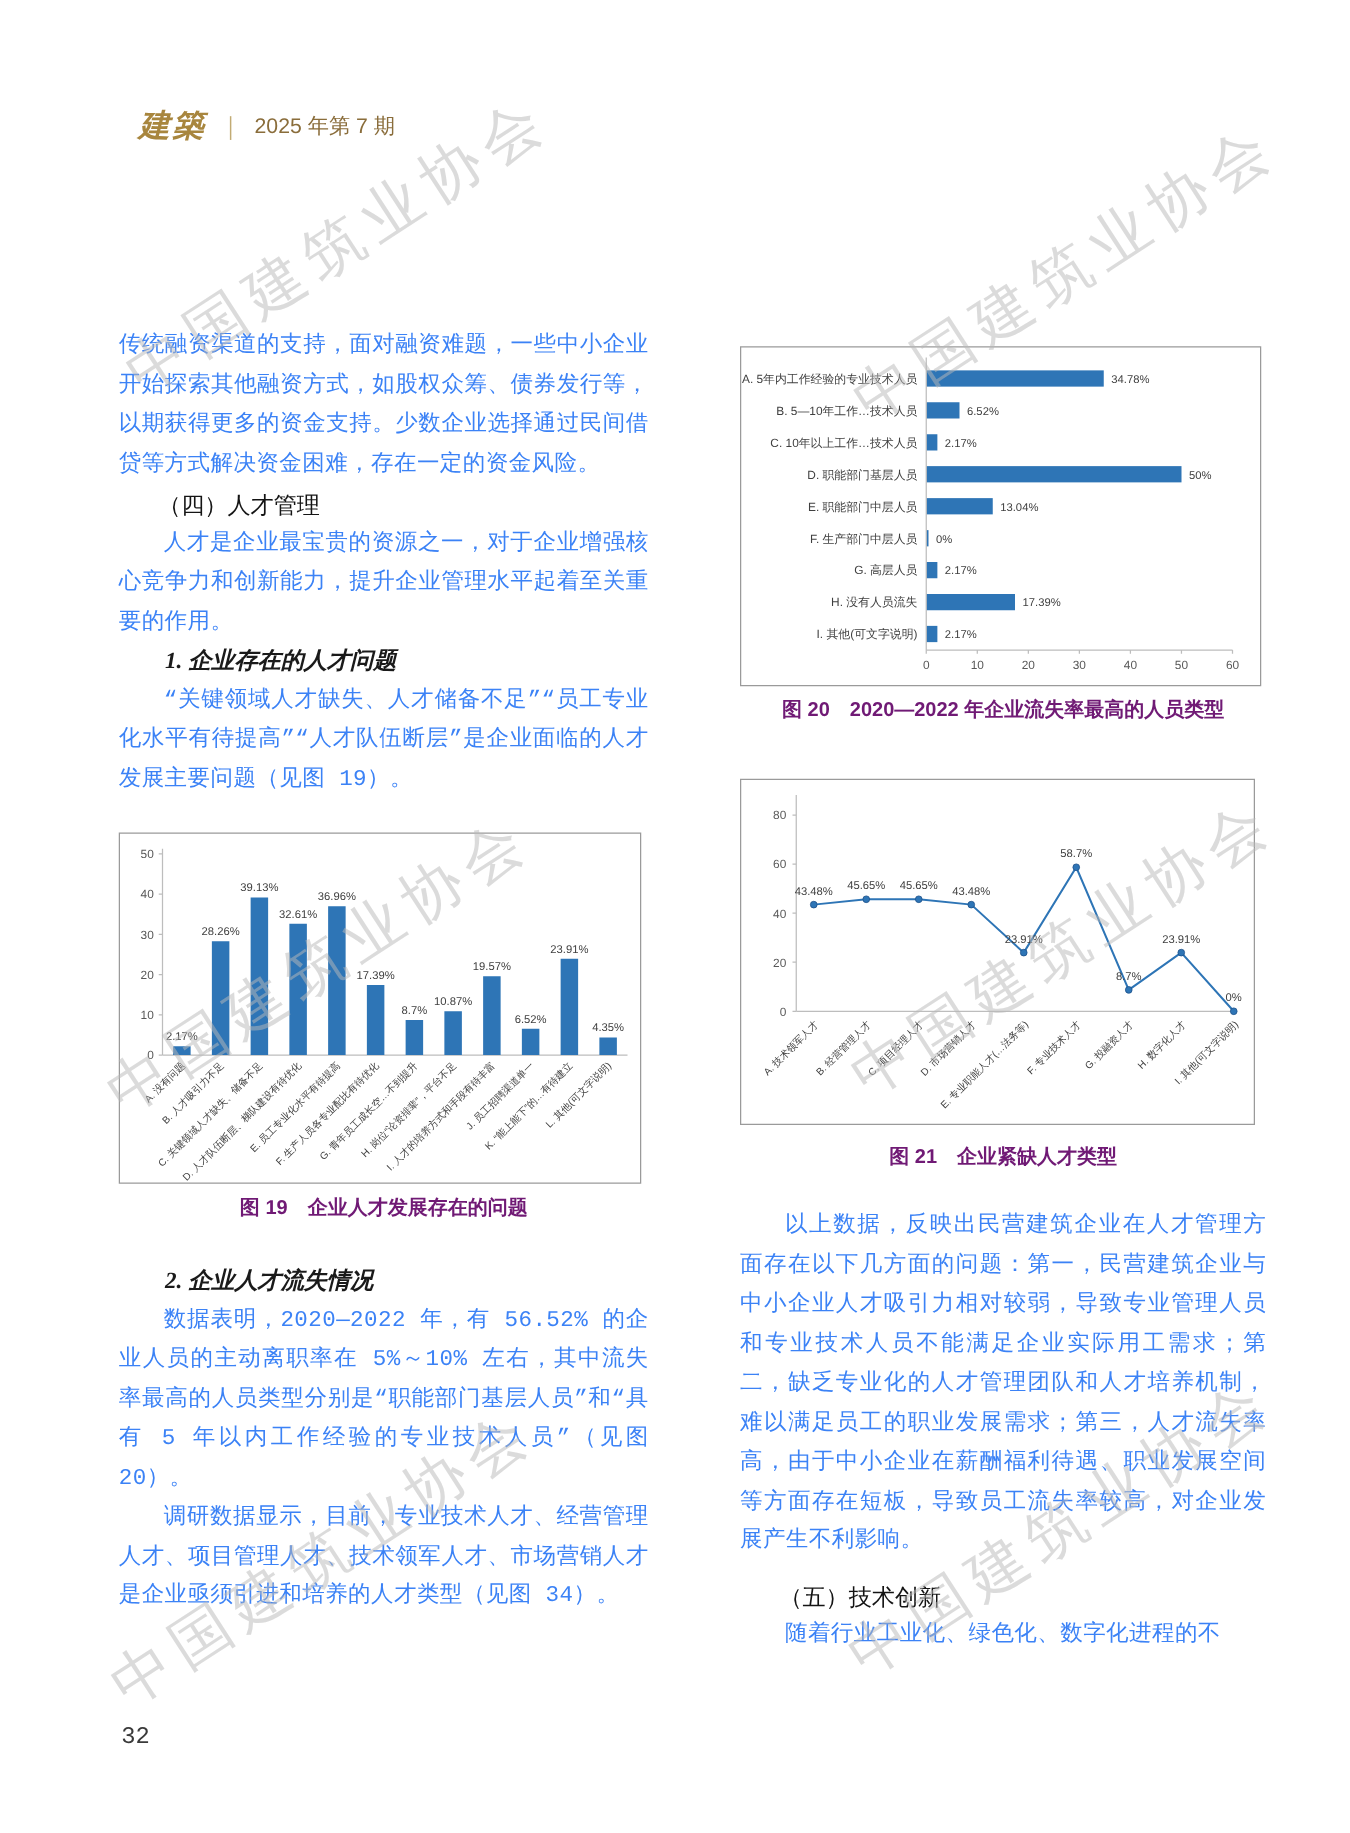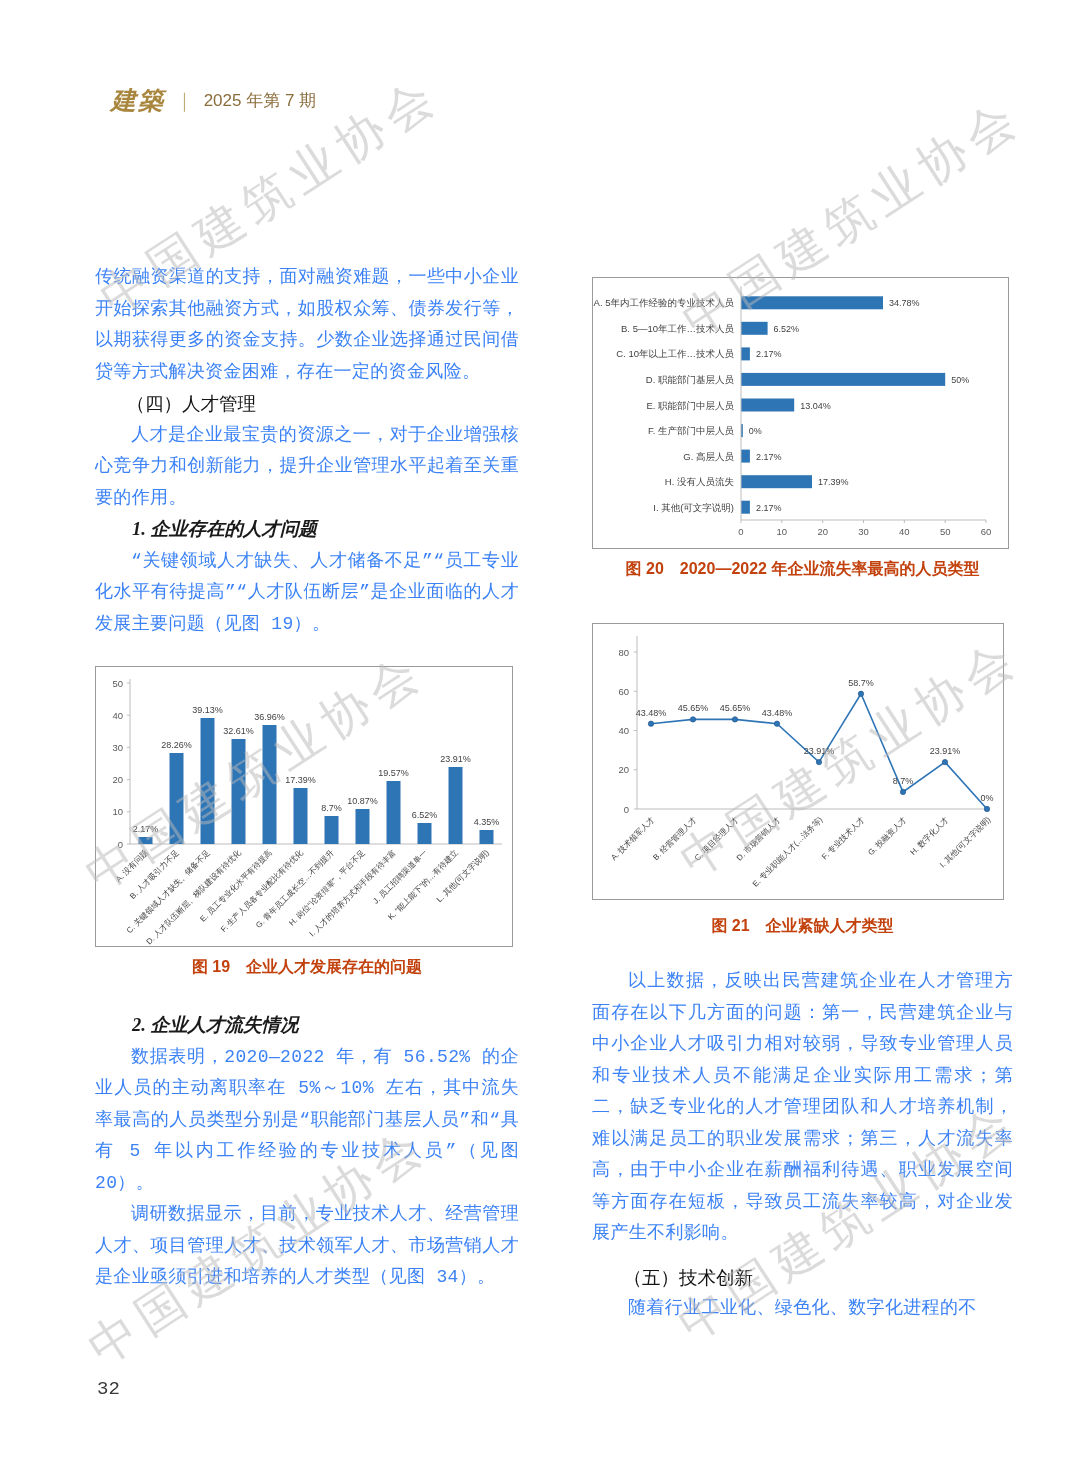--- a/index.html
+++ b/index.html
@@ -16,21 +16,21 @@
   .col.right{left:556px;top:263px;width:421px;margin-left:36px;}
   p.body{margin:0;font-size:18px;line-height:31.5px;text-align:justify;letter-spacing:0.35px;color:#3b82f6;font-family:Liberation Mono, monospace;}
   p.indent{text-indent:2em;}
   h3.sec{margin:0;font-family:"Liberation Sans","DejaVu Sans",sans-serif;font-size:18.5px;line-height:31.5px;
     font-weight:normal;color:#141414;text-indent:1.7em;}
   h4.sub{margin:0;font-size:18.5px;line-height:31.5px;font-weight:bold;font-style:italic;text-indent:2em;color:#1a1a1a;}
   .chart-box{box-sizing:border-box;border:1px solid #9a9a9a;background:#fff;}
   #fig19-box{width:418px;height:281px;margin:26px 0 10px 0;}
   #fig20-box{width:417px;height:272px;margin:14px 0 10px 0;}
   #fig21-box{width:412px;height:277px;margin:44px 0 16px 0;}
-  .caption{font-family:"Liberation Sans","DejaVu Sans",sans-serif;font-size:16px;font-weight:bold;color:#c2410c;
+  .caption{font-family:"Liberation Sans","DejaVu Sans",sans-serif;font-size:16px;font-weight:bold;color:#701a75;
     text-align:center;line-height:20px;margin:0;}
   .caption.c19{margin-bottom:33px;}
   .caption.c21{margin-bottom:30px;}
   .pagenum{position:absolute;left:97px;top:1378px;font-family:Liberation Mono, monospace;
     font-size:19px;color:#3a3a3a;z-index:2;}
   .watermark{position:absolute;white-space:nowrap;font-size:48px;letter-spacing:8px;color:#b9b9b9;opacity:0.5;
     transform:translate(-50%,-50%) rotate(-33deg);pointer-events:none;z-index:3;
     font-family:"Liberation Serif","DejaVu Serif",serif;}
   svg text{font-family:"Liberation Sans","DejaVu Sans",sans-serif;}
   svg .tick{font-size:9.5px;fill:#595959;}

